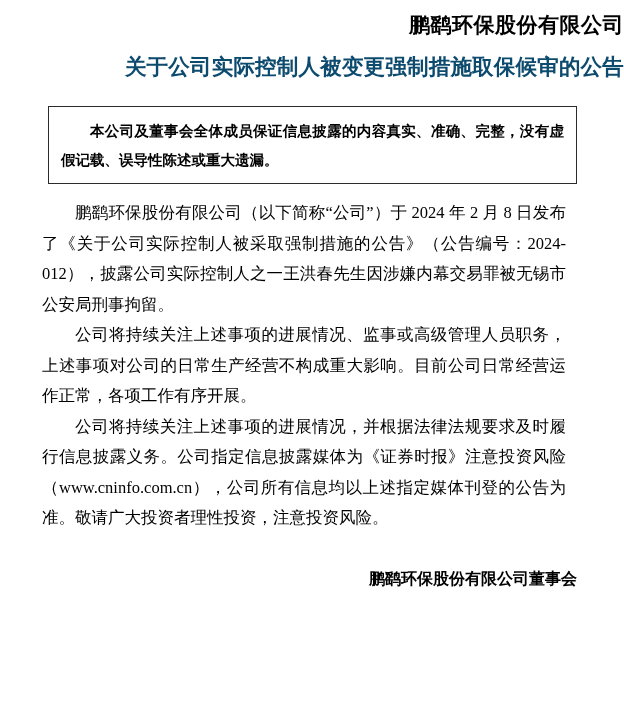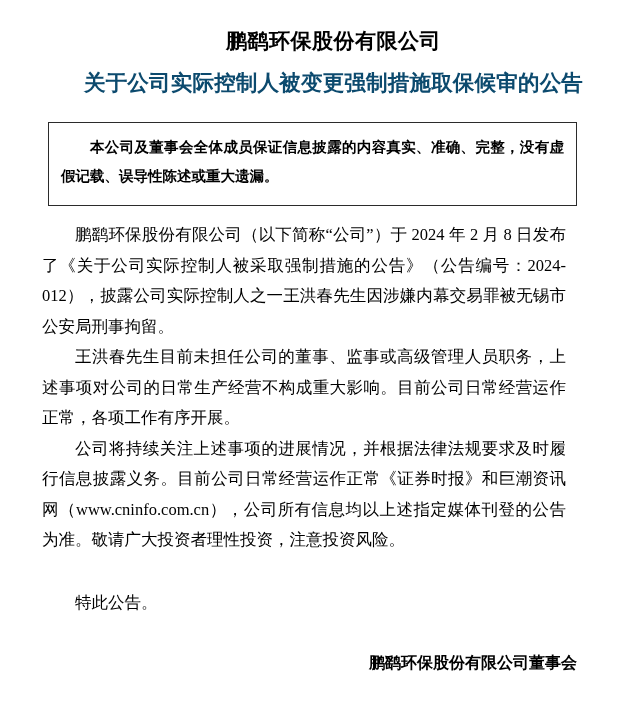--- a/index.html
+++ b/index.html
@@ -18,22 +18,22 @@
   .page {
     width: 624px;
     height: 703px;
     box-sizing: border-box;
     padding: 0;
     position: relative;
   }
 
   
   .title-block {
-    text-align: center;
-    padding-top: 24px;
+    text-align: right;
+    padding-top: 8px;
     margin-left: 43px;
   }
   .title-line-1 {
     font-family: "Liberation Sans", "DejaVu Sans", sans-serif;
     font-size: 21px;
     font-weight: bold;
     line-height: 34px;
     letter-spacing: 0.5px;
     color: #000;
   }
@@ -45,21 +45,21 @@
     letter-spacing: 0.2px;
     color: #0c4a6e;
     margin-top: 7px;
   }
 
   
   .disclaimer-box {
     margin: 21px 47px 0 48px;
     border: 1px solid #2b2b2b;
     box-sizing: border-box;
-    padding: 10px 12px 14px 12px;
+    padding: 10px 12px 8px 12px;
     min-height: 76px;
   }
   .disclaimer-text {
     font-family: "Liberation Sans", "DejaVu Sans", sans-serif;
     font-size: 14.5px;
     font-weight: bold;
     line-height: 29px;
     text-indent: 2em;
     text-align: justify;
     color: #000;
@@ -111,24 +111,23 @@
     <div class="title-line-1">鹏鹞环保股份有限公司</div>
     <div class="title-line-2">关于公司实际控制人被变更强制措施取保候审的公告</div>
   </div>
 
   <div class="disclaimer-box">
     <div class="disclaimer-text">本公司及董事会全体成员保证信息披露的内容真实、准确、完整，没有虚假记载、误导性陈述或重大遗漏。</div>
   </div>
 
   <div class="body-block">
     <p class="para">鹏鹞环保股份有限公司（以下简称“公司”）于 2024 年 2 月 8 日发布了《关于公司实际控制人被采取强制措施的公告》（公告编号：2024-012），披露公司实际控制人之一王洪春先生因涉嫌内幕交易罪被无锡市公安局刑事拘留。</p>
-    <p class="para">王洪春先生目前未担任公司的董事、监事或高级管理人员职务，上述事项对公司的日常生产经营不构成重大影响。目前公司日常经营运作正常，各项工作有序开展。</p>
-    <p class="para">公司将持续关注上述事项的进展情况，并根据法律法规要求及时履行信息披露义务。目前公司日常经营运作正常《证券时报》和巨潮资讯网（www.cninfo.com.cn），公司所有信息均以上述指定媒体刊登的公告为准。敬请广大投资者理性投资，注意投资风险。</p>
+    <p class="para">公司将持续关注上述事项的进展情况、监事或高级管理人员职务，上述事项对公司的日常生产经营不构成重大影响。目前公司日常经营运作正常，各项工作有序开展。</p>
+    <p class="para">公司将持续关注上述事项的进展情况，并根据法律法规要求及时履行信息披露义务。公司指定信息披露媒体为《证券时报》注意投资风险（www.cninfo.com.cn），公司所有信息均以上述指定媒体刊登的公告为准。敬请广大投资者理性投资，注意投资风险。</p>
 
-    <p class="notice-para">特此公告。</p>
   </div>
 
   <div class="signature-block">
     <div class="sign-company">鹏鹞环保股份有限公司董事会</div>
 
   </div>
 
 </div>
 
 </body></html>

